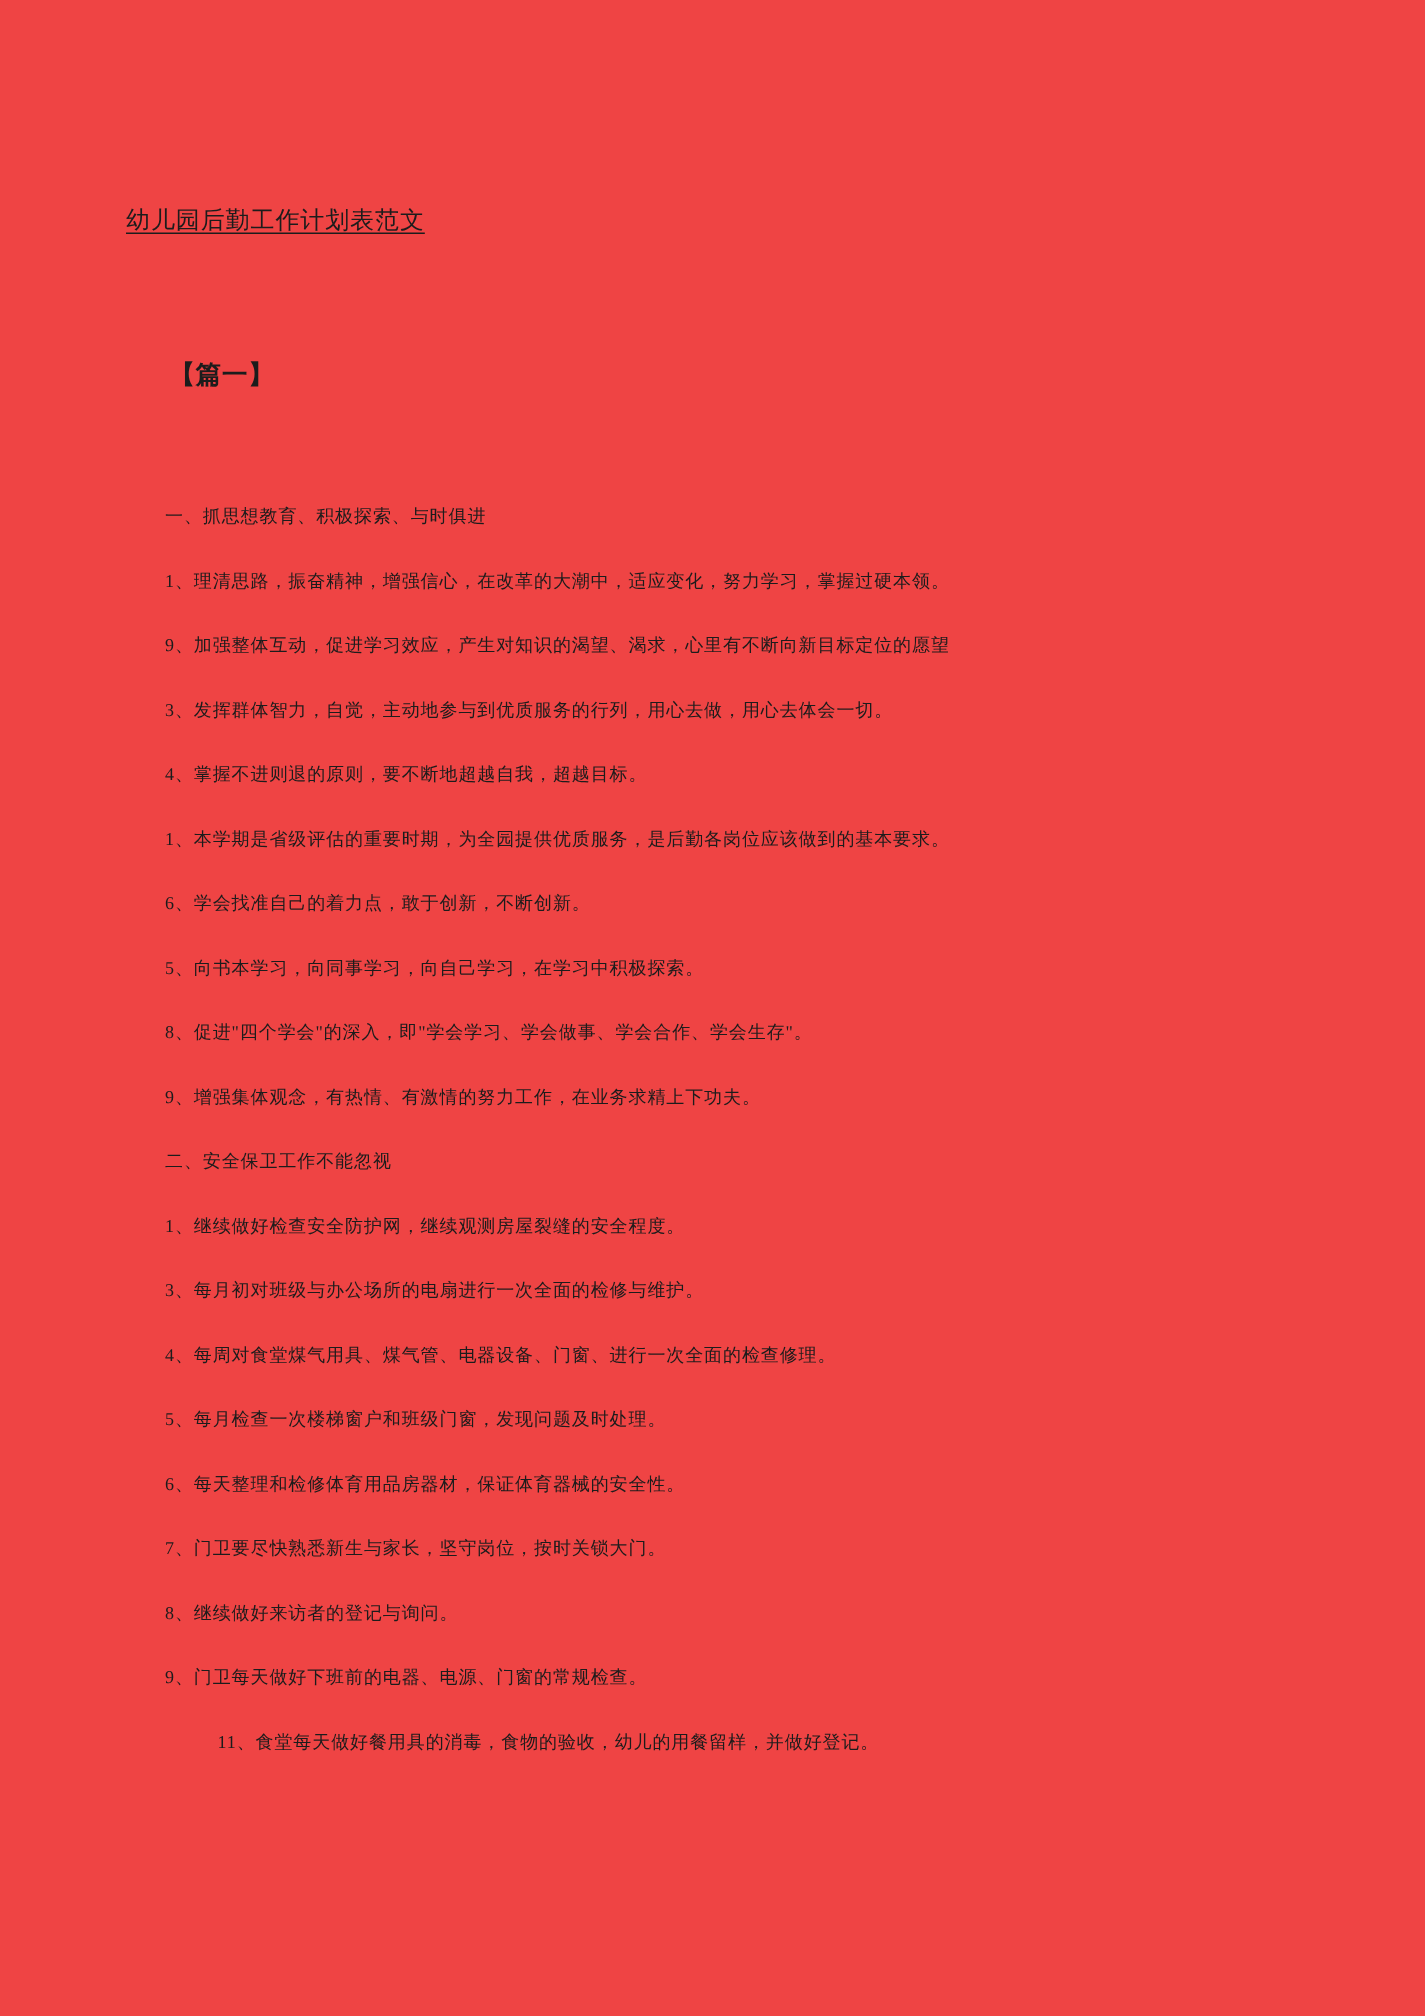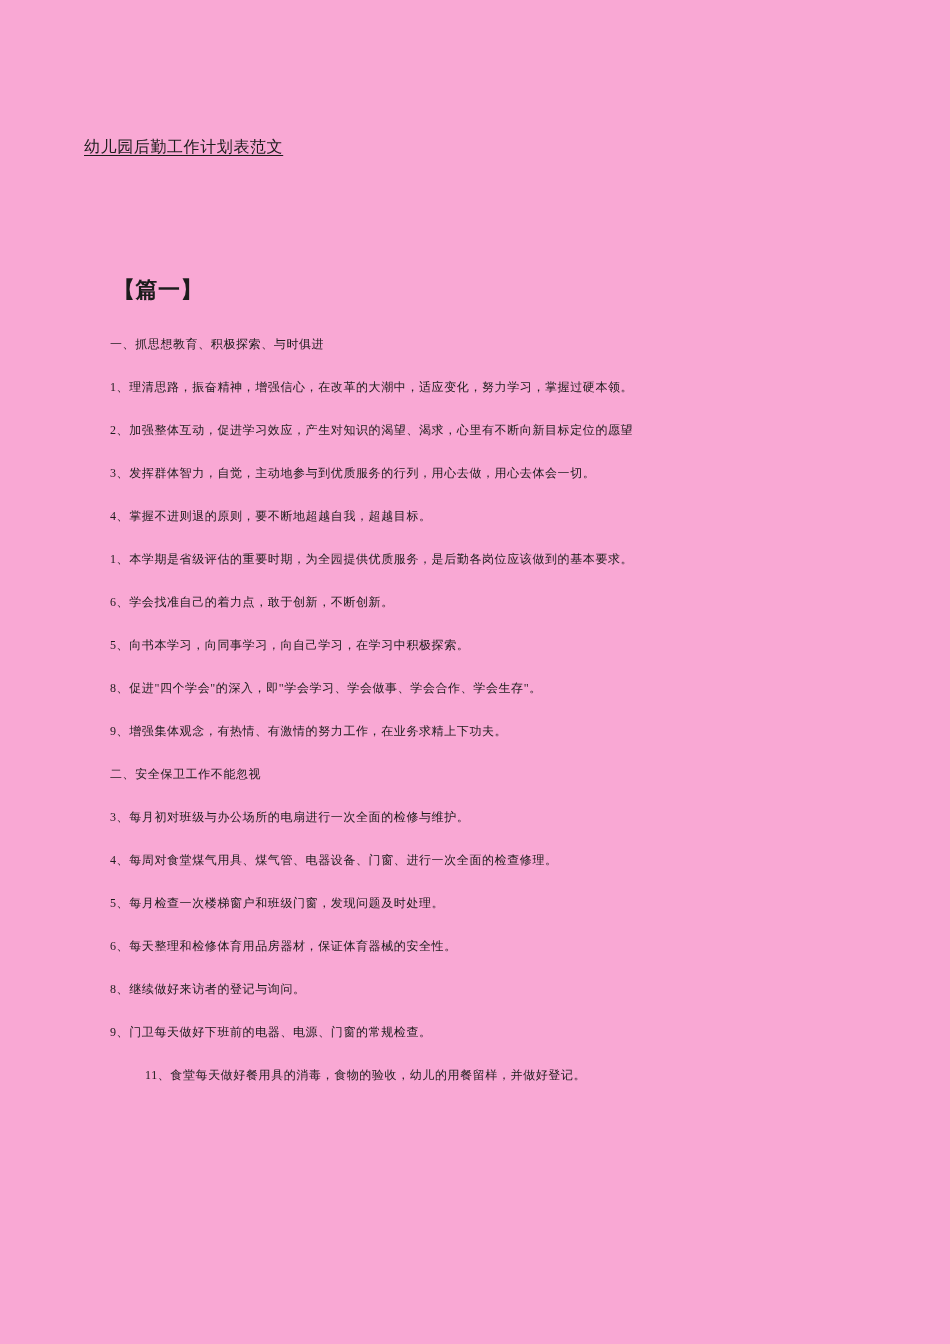--- a/index.html
+++ b/index.html
@@ -4,44 +4,43 @@
 <style>
   html, body {
     margin: 0;
     padding: 0;
     background: #ffffff;
   }
   .page {
     position: relative;
     width: 950px;
     height: 1344px;
-    background: #f9a8d4;
+    background: #ef4444;
     overflow: hidden;
     font-family: "Liberation Serif", "DejaVu Serif", serif;
     color: #1c1c1c;
   }
   .doc-title {
     position: absolute;
     left: 84px;
     top: 137px;
     font-size: 16px;
     letter-spacing: 0.6px;
     text-decoration: underline;
     text-underline-offset: 3px;
     white-space: nowrap;
   }
   .part-label {
     position: absolute;
     left: 113px;
     top: 238px;
-    font-size: 22px;
+    font-size: 17px;
     font-weight: 700;
     letter-spacing: 0.5px;
     white-space: nowrap;
-    margin-top: 37px;
   }
   .content {
     position: absolute;
     left: 110px;
     top: 323px;
     right: 40px;
   }
   .content p {
     margin: 0;
     padding: 0;
@@ -61,33 +60,35 @@
 
   <div class="doc-title">幼儿园后勤工作计划表范文</div>
 
   <div class="part-label">【篇一】</div>
 
   <div class="content">
 
     <p>一、抓思想教育、积极探索、与时俱进</p>
 
     <p>1、理清思路，振奋精神，增强信心，在改革的大潮中，适应变化，努力学习，掌握过硬本领。</p>
-    <p>2、加强整体互动，促进学习效应，产生对知识的渴望、渴求，心里有不断向新目标定位的愿望</p>
+    <p>9、加强整体互动，促进学习效应，产生对知识的渴望、渴求，心里有不断向新目标定位的愿望</p>
     <p>3、发挥群体智力，自觉，主动地参与到优质服务的行列，用心去做，用心去体会一切。</p>
     <p>4、掌握不进则退的原则，要不断地超越自我，超越目标。</p>
     <p>1、本学期是省级评估的重要时期，为全园提供优质服务，是后勤各岗位应该做到的基本要求。</p>
     <p>6、学会找准自己的着力点，敢于创新，不断创新。</p>
     <p>5、向书本学习，向同事学习，向自己学习，在学习中积极探索。</p>
     <p>8、促进"四个学会"的深入，即"学会学习、学会做事、学会合作、学会生存"。</p>
     <p>9、增强集体观念，有热情、有激情的努力工作，在业务求精上下功夫。</p>
 
     <p>二、安全保卫工作不能忽视</p>
 
+    <p>1、继续做好检查安全防护网，继续观测房屋裂缝的安全程度。</p>
     <p>3、每月初对班级与办公场所的电扇进行一次全面的检修与维护。</p>
     <p>4、每周对食堂煤气用具、煤气管、电器设备、门窗、进行一次全面的检查修理。</p>
     <p>5、每月检查一次楼梯窗户和班级门窗，发现问题及时处理。</p>
     <p>6、每天整理和检修体育用品房器材，保证体育器械的安全性。</p>
+    <p>7、门卫要尽快熟悉新生与家长，坚守岗位，按时关锁大门。</p>
     <p>8、继续做好来访者的登记与询问。</p>
     <p>9、门卫每天做好下班前的电器、电源、门窗的常规检查。</p>
     <p class="indent-more">11、食堂每天做好餐用具的消毒，食物的验收，幼儿的用餐留样，并做好登记。</p>
 
   </div>
 </div>
 
 </body></html>

